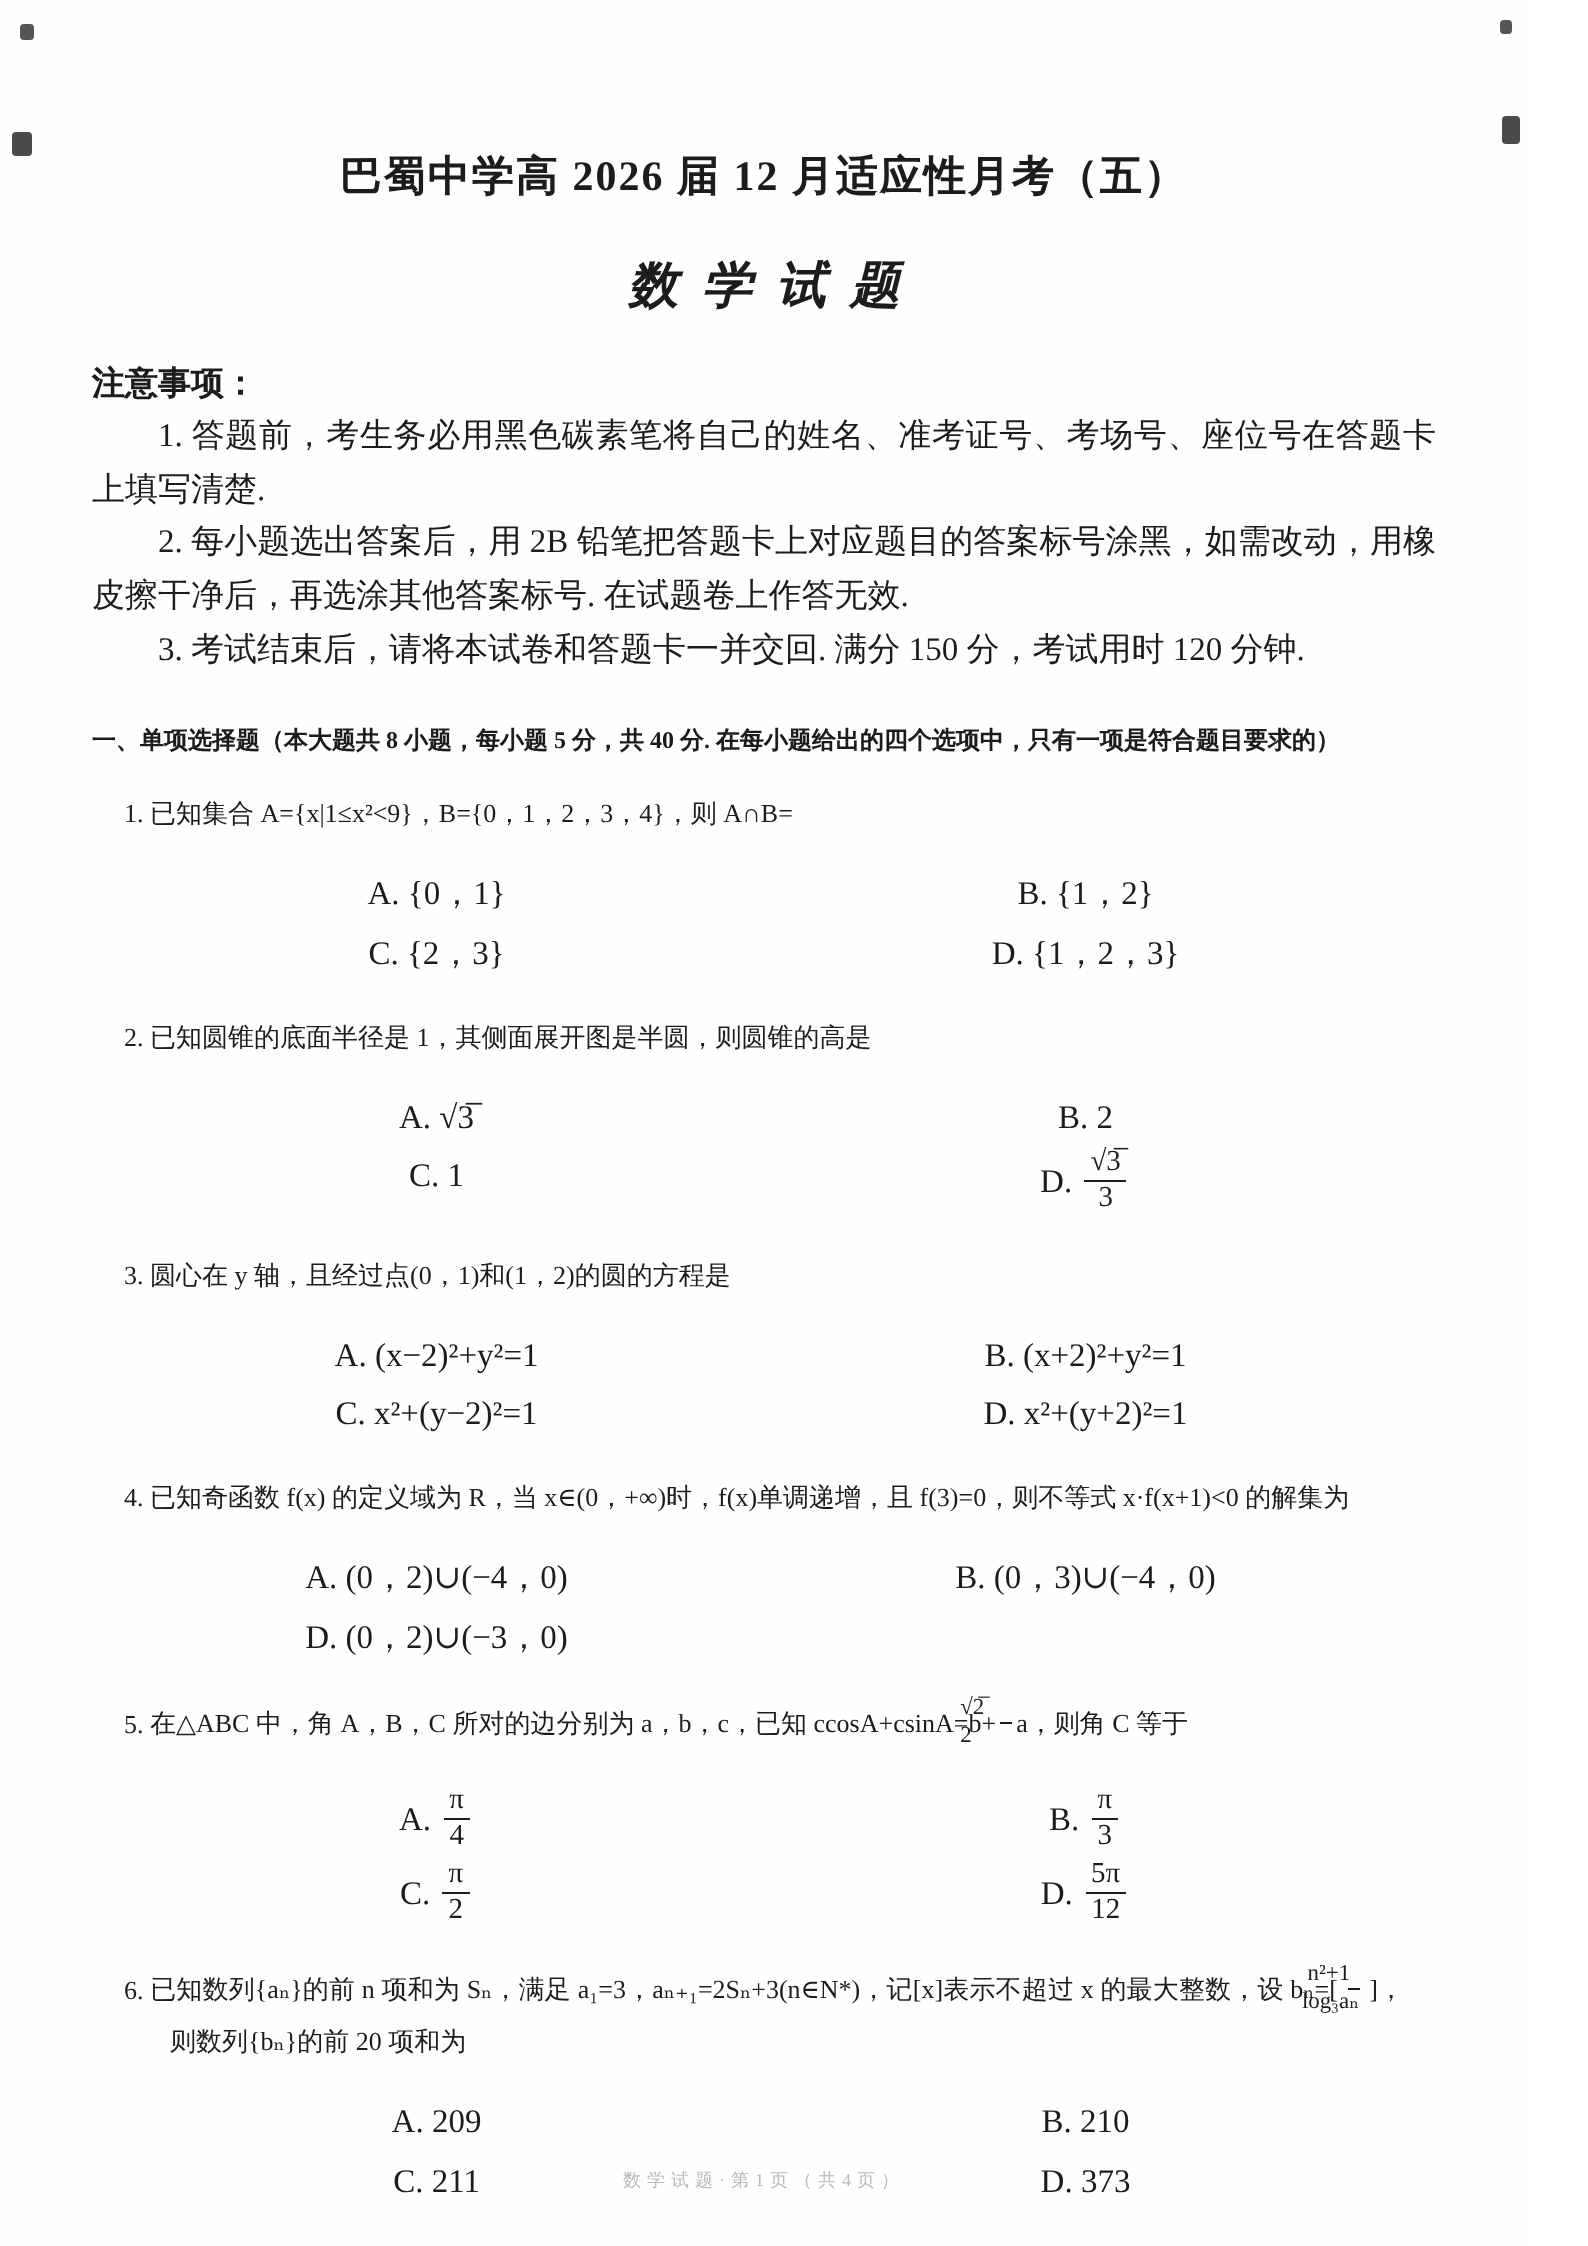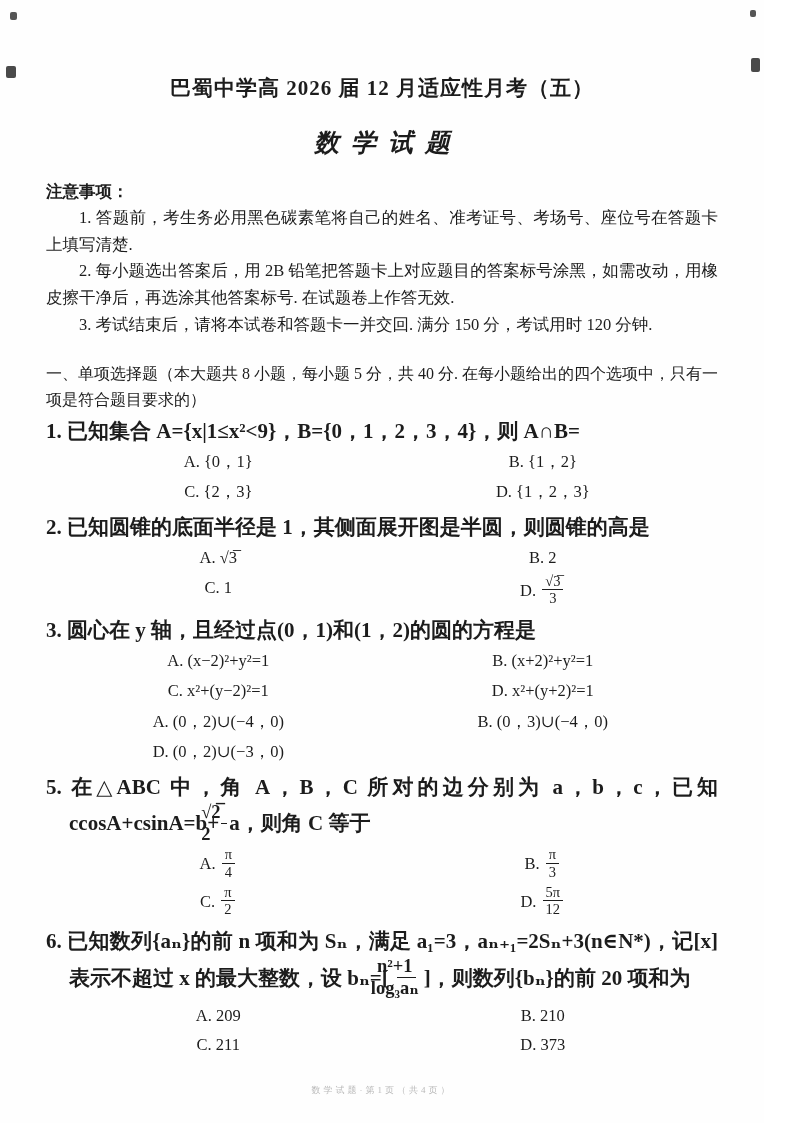--- a/index.html
+++ b/index.html
@@ -38,36 +38,35 @@
   }
   .notice-item {
     font-size: 16.5px;
     line-height: 1.62;
     margin: 0;
     text-indent: 2em;
     text-align: justify;
   }
 
   .section-heading {
-    font-size: 16px;
-    font-weight: 400;
+    font-size: 12px;
+    font-weight: 700;
     line-height: 1.62;
     margin: 22px 0 2px 0;
     text-align: justify;
   }
 
   .question { margin: 0 0 3px 0; }
   .stem {
-    font-size: 21px;
+    font-size: 13px;
     line-height: 1.62;
     padding-left: 23px;
     text-indent: -23px;
     text-align: justify;
-    margin: 0;
-    font-weight: bold;
+    margin: 16px;
   }
   .qnum { display: inline; }
   .options {
     display: grid;
     grid-template-columns: 46% 54%;
     padding-left: 23px;
     font-size: 16.5px;
     line-height: 1.62;
     row-gap: 1px;
     text-align: center;
@@ -155,20 +154,21 @@
       <p class="stem"><span class="qnum">3.</span> <span>圆心在 y 轴，且经过点(0，1)和(1，2)的圆的方程是</span></p>
       <div class="options">
         <span class="option">A. (x−2)²+y²=1</span>
         <span class="option">B. (x+2)²+y²=1</span>
         <span class="option">C. x²+(y−2)²=1</span>
         <span class="option">D. x²+(y+2)²=1</span>
       </div>
     </div>
 
     <div class="question">
+      <p class="stem"><span class="qnum">4.</span> <span>已知奇函数 f(x) 的定义域为 R，当 x∈(0，+∞)时，f(x)单调递增，且 f(3)=0，则不等式 x·f(x+1)&lt;0 的解集为</span></p>
       <div class="options">
         <span class="option">A. (0，2)∪(−4，0)</span>
         <span class="option">B. (0，3)∪(−4，0)</span>
         <span class="option">D. (0，2)∪(−3，0)</span>
       </div>
     </div>
 
     <div class="question">
       <p class="stem"><span class="qnum">5.</span> <span>在△ABC 中，角 A，B，C 所对的边分别为 a，b，c，已知 ccosA+csinA=b+<span class="frac">
               <span class="fnum">√2̅</span>

